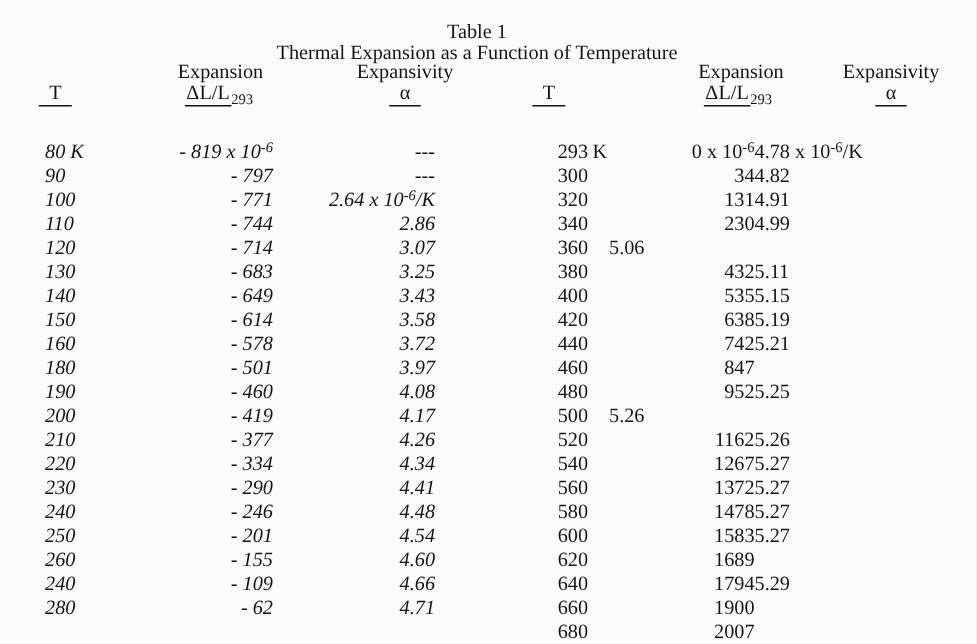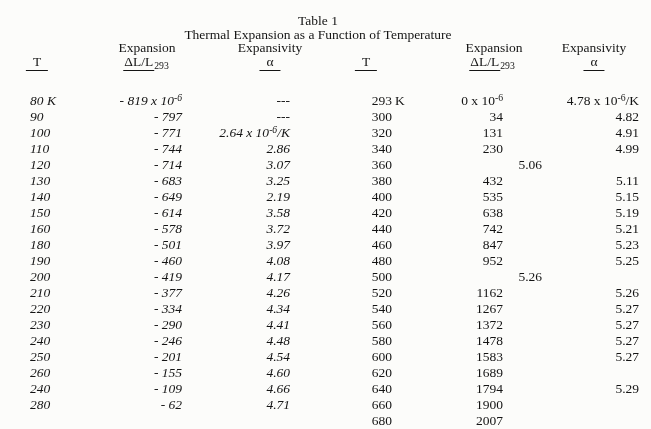--- a/index.html
+++ b/index.html
@@ -25,21 +25,21 @@
   .rows-left{left:30px;font-style:italic;}
   .rows-right{left:352px;}
   .row{display:flex;height:16px;line-height:16px;white-space:nowrap;}
   .c{display:inline-block;}
   .c-t-left{width:52px;text-align:left;}
   .c-exp-left{width:100px;text-align:right;}
   .c-expv-left{width:108px;text-align:right;}
   .c-t-right{width:40px;text-align:right;}
   .c-tsuf-right{width:14px;text-align:left;padding-left:3px;box-sizing:border-box;}
   .c-exp-right{width:97px;text-align:right;}
-  .c-expv-right{width:136px;text-align:right;}
+  .c-expv-right{width:136px;text-align:left;}
 </style>
 </head>
 <body>
 
 <div class="page">
 
   <div class="title-block">
     <div class="title-line">Table 1</div>
     <div class="title-line">Thermal Expansion as a Function of Temperature</div>
   </div>
@@ -83,21 +83,21 @@
         <span class="c c-expv-left">3.07</span>
       </div>
       <div class="row">
         <span class="c c-t-left">130</span>
         <span class="c c-exp-left">- 683</span>
         <span class="c c-expv-left">3.25</span>
       </div>
       <div class="row">
         <span class="c c-t-left">140</span>
         <span class="c c-exp-left">- 649</span>
-        <span class="c c-expv-left">2.19</span>
+        <span class="c c-expv-left">3.43</span>
       </div>
       <div class="row">
         <span class="c c-t-left">150</span>
         <span class="c c-exp-left">- 614</span>
         <span class="c c-expv-left">3.58</span>
       </div>
       <div class="row">
         <span class="c c-t-left">160</span>
         <span class="c c-exp-left">- 578</span>
         <span class="c c-expv-left">3.72</span>
@@ -209,21 +209,20 @@
       <div class="row">
         <span class="c c-t-right">440</span>
         <span class="c c-tsuf-right"></span>
         <span class="c c-exp-right">742</span>
         <span class="c c-expv-right">5.21</span>
       </div>
       <div class="row">
         <span class="c c-t-right">460</span>
         <span class="c c-tsuf-right"></span>
         <span class="c c-exp-right">847</span>
-        <span class="c c-expv-right">5.23</span>
       </div>
       <div class="row">
         <span class="c c-t-right">480</span>
         <span class="c c-tsuf-right"></span>
         <span class="c c-exp-right">952</span>
         <span class="c c-expv-right">5.25</span>
       </div>
       <div class="row">
         <span class="c c-t-right">500</span>
         <span class="c c-tsuf-right"></span>

